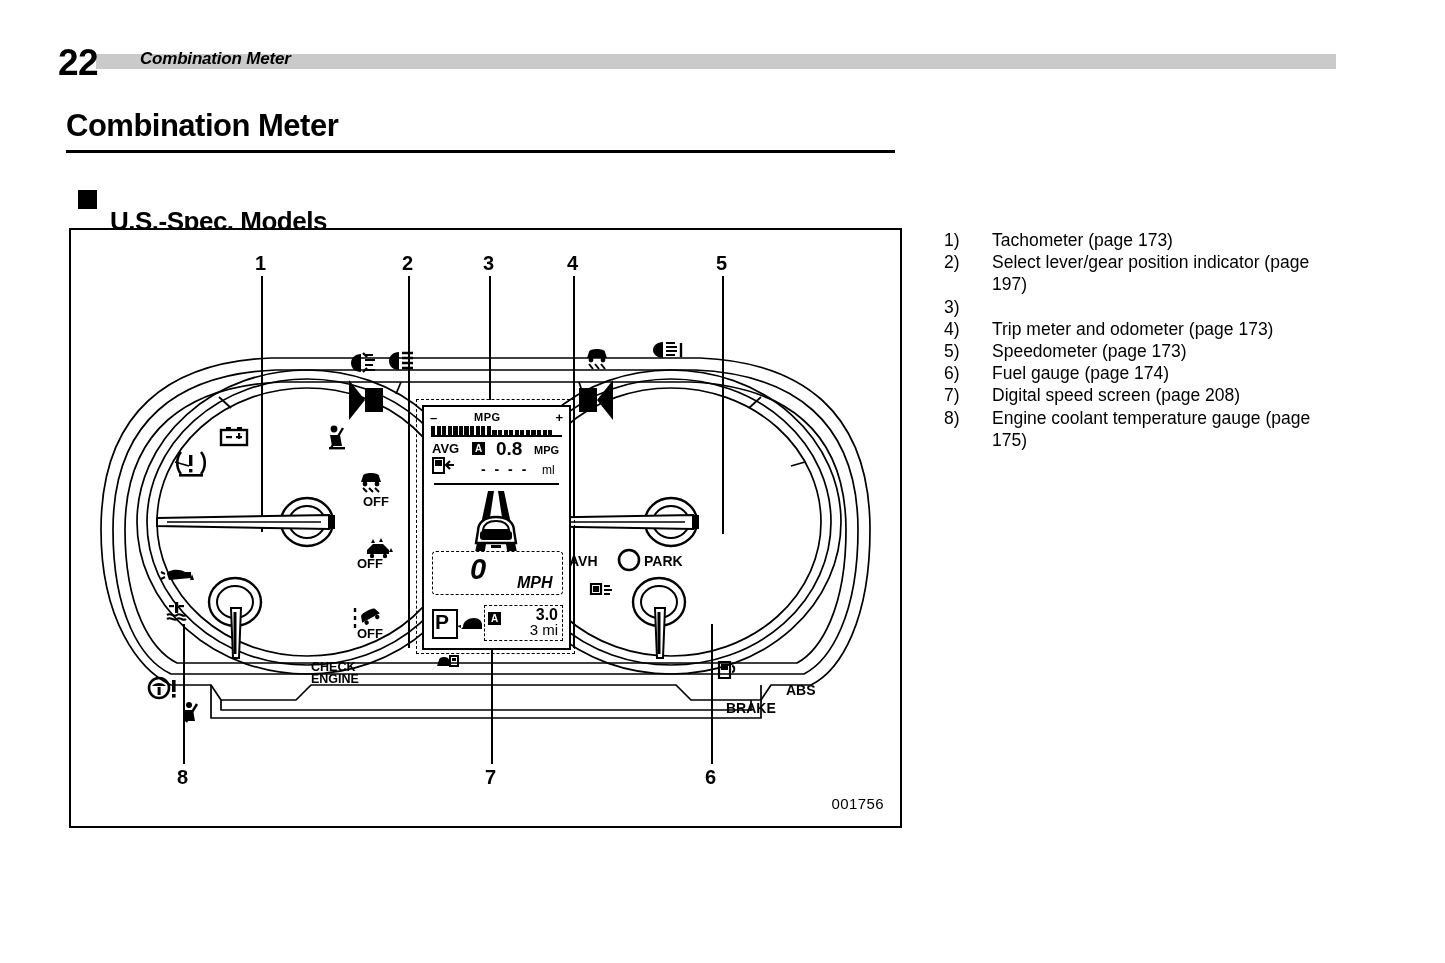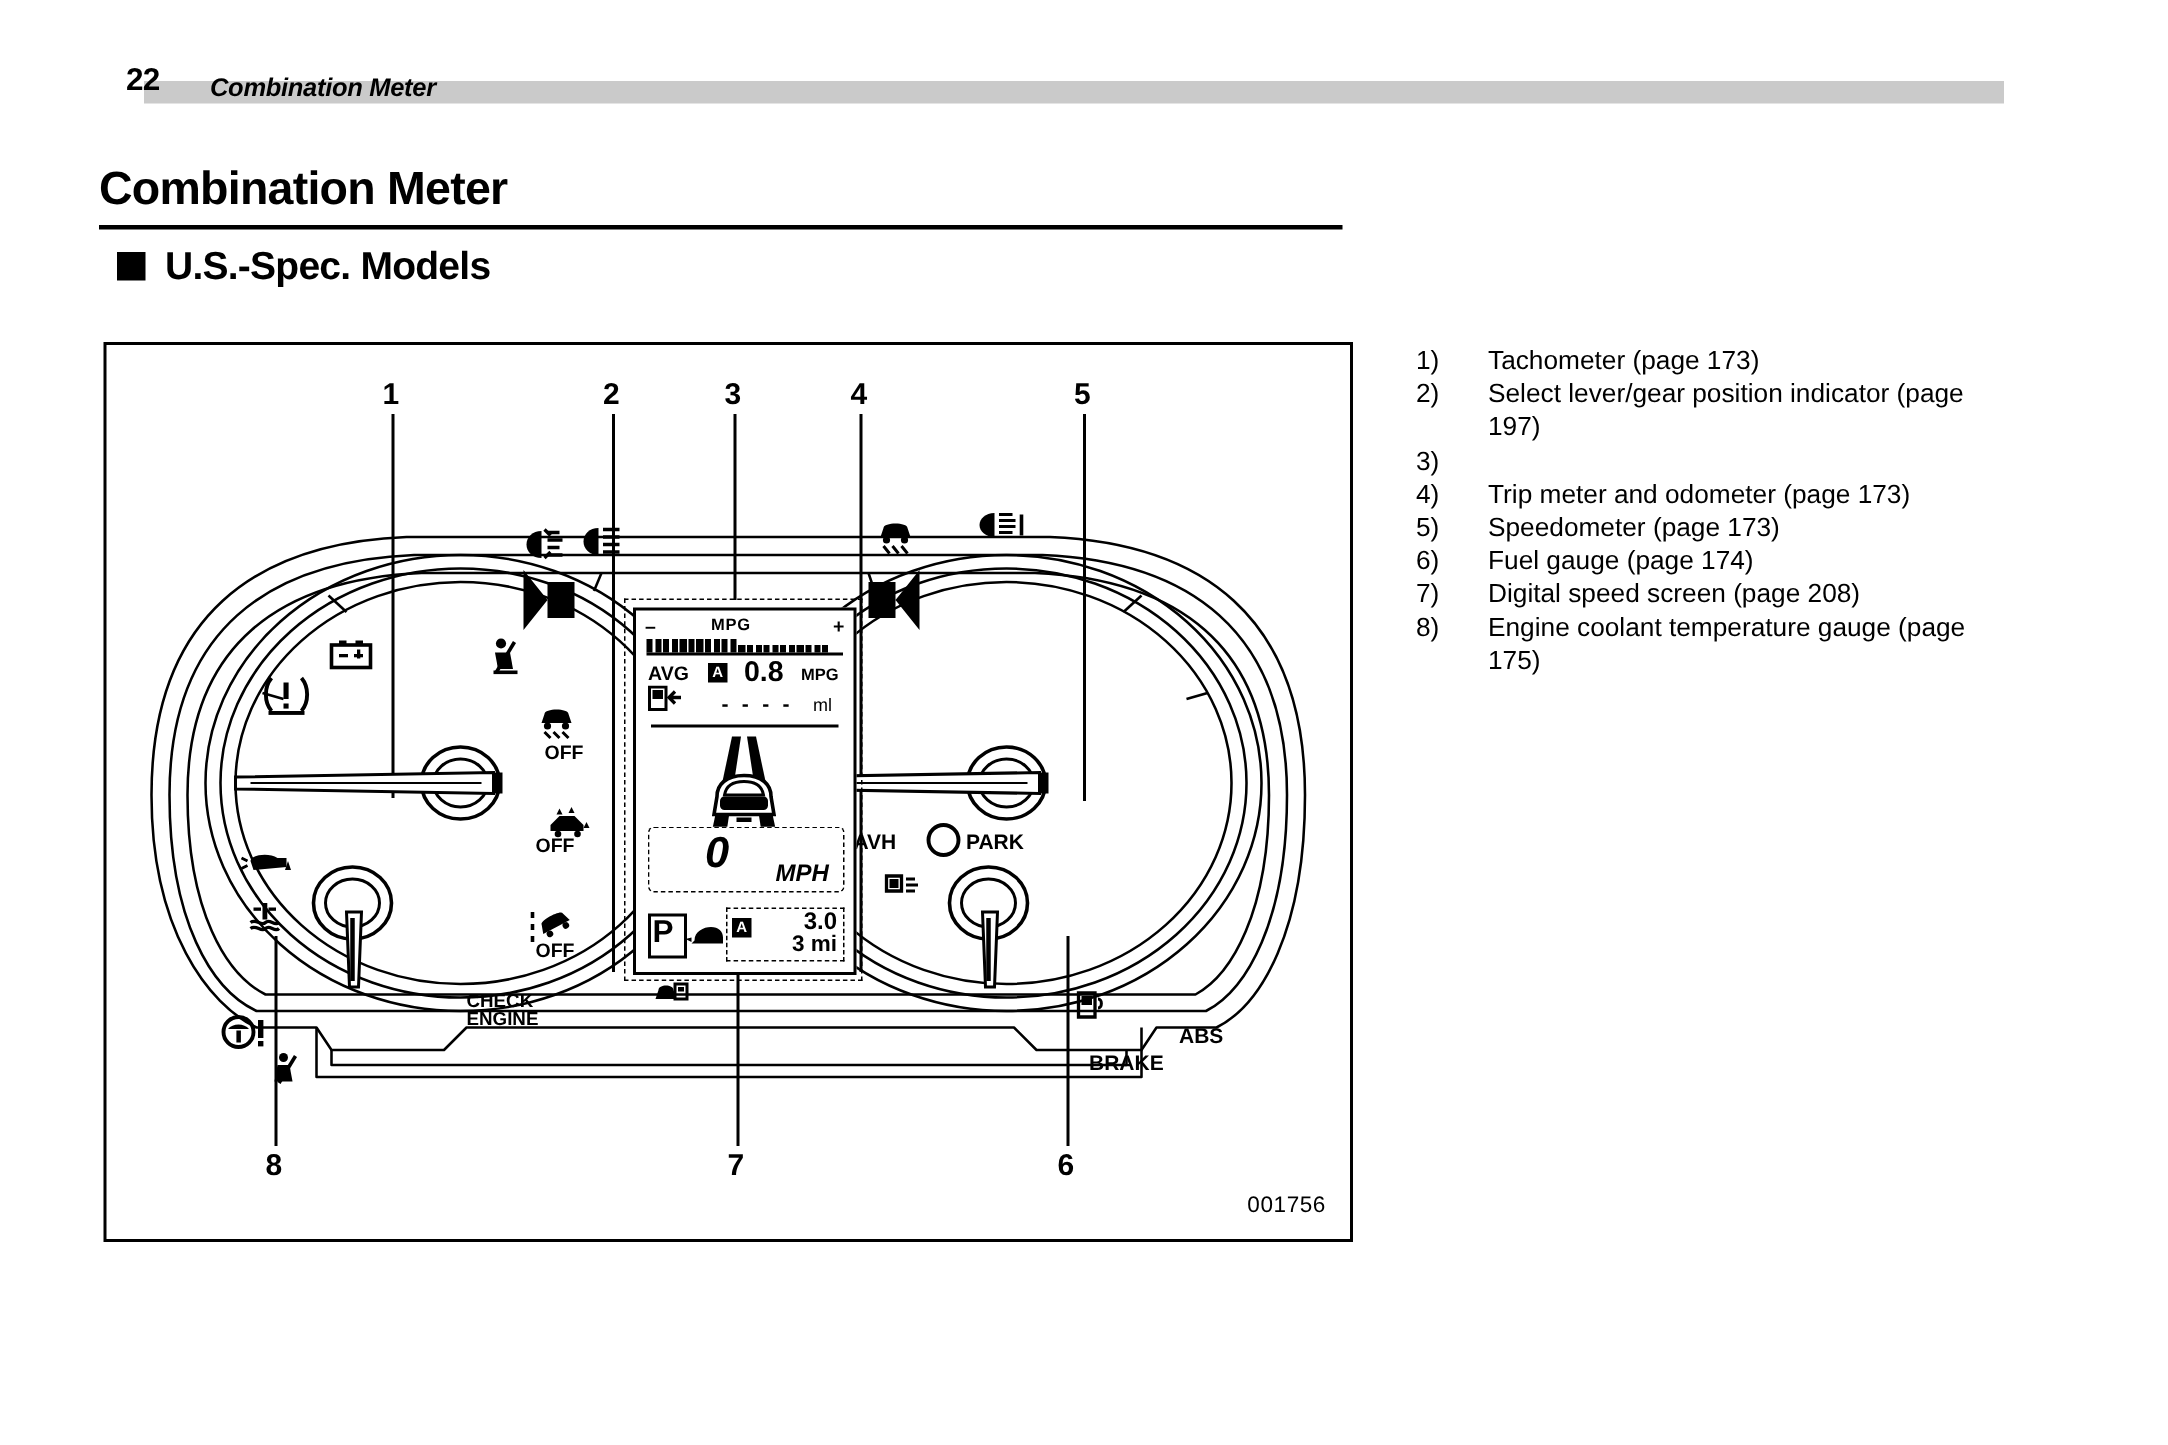--- a/index.html
+++ b/index.html
@@ -5,29 +5,29 @@
   html,body{margin:0;padding:0;}
   body{
     width:1445px;height:963px;background:#fff;
     font-family:"Liberation Sans",sans-serif;
     color:#000;overflow:hidden;position:relative;
   }
 
   
   #page-header{position:absolute;left:0;top:46px;width:1445px;height:30px;}
   #header-band{position:absolute;left:96px;top:8px;width:1240px;height:15px;background:#cacaca;}
-  #page-number{position:absolute;left:84px;top:-4px;font-size:21px;font-weight:bold;letter-spacing:-0.5px;}
+  #page-number{position:absolute;left:58px;top:-4px;font-size:37px;font-weight:bold;letter-spacing:-0.5px;}
   #header-title{position:absolute;left:140px;top:3px;font-size:17px;font-weight:bold;font-style:italic;letter-spacing:-0.2px;}
 
   
   #section-title{position:absolute;left:66px;top:108px;font-size:31px;font-weight:bold;letter-spacing:-0.5px;}
   #section-rule{position:absolute;left:66px;top:150px;width:829px;height:3px;background:#000;}
   #subsection{position:absolute;left:78px;top:162px;display:flex;align-items:center;gap:13px;}
   #sub-bullet{width:19px;height:19px;background:#000;}
-  #sub-label{font-size:26px;font-weight:bold;letter-spacing:-0.5px;}
+  #sub-label{font-size:26px;font-weight:bold;letter-spacing:-0.5px;margin-top:44px;}
 
   
   #figure{position:absolute;left:69px;top:228px;width:829px;height:596px;border:2px solid #000;background:#fff;}
   #figure-id{position:absolute;right:16px;bottom:14px;font-size:15px;letter-spacing:0.4px;padding-left:41px;}
 
   .callout{position:absolute;font-size:20px;font-weight:bold;}
   .leader{position:absolute;background:#000;width:1.6px;}
 
   
   #legend{position:absolute;left:944px;top:229px;width:404px;}
@@ -65,21 +65,21 @@
   #speed-box{position:absolute;left:8px;top:144px;width:129px;height:42px;border:1.8px dashed #000;border-radius:4px;background:#fff;}
   #speed-val{left:46px;top:146px;font-size:29px;font-style:italic;}
   #speed-unit{left:93px;top:167px;font-size:16px;font-style:italic;}
 
   #bottom-strip{position:absolute;left:6px;top:196px;width:133px;height:38px;}
   #p-box{position:absolute;left:2px;top:6px;width:22px;height:26px;border:2px solid #000;}
   #p-letter{position:absolute;left:5px;top:6px;font-size:21px;font-weight:bold;line-height:26px;}
   #a-badge{position:absolute;left:58px;top:9px;width:13px;height:13px;background:#000;color:#fff;font-size:10px;font-weight:bold;text-align:center;line-height:13px;}
   #trip-box{position:absolute;left:54px;top:2px;width:77px;height:34px;border:1.6px dashed #000;}
   #trip-val{position:absolute;right:5px;top:3px;font-size:16px;font-weight:bold;}
-  #odo-val{position:absolute;right:5px;top:18px;font-size:15px;font-weight:bold;}
+  #odo-val{position:absolute;right:5px;top:18px;font-size:15px;font-weight:normal;}
 </style>
 </head>
 <body>
 
 <div id="page-header">
   <div id="header-band"></div>
   <div id="page-number">22</div>
   <div id="header-title">Combination Meter</div>
 </div>
 

